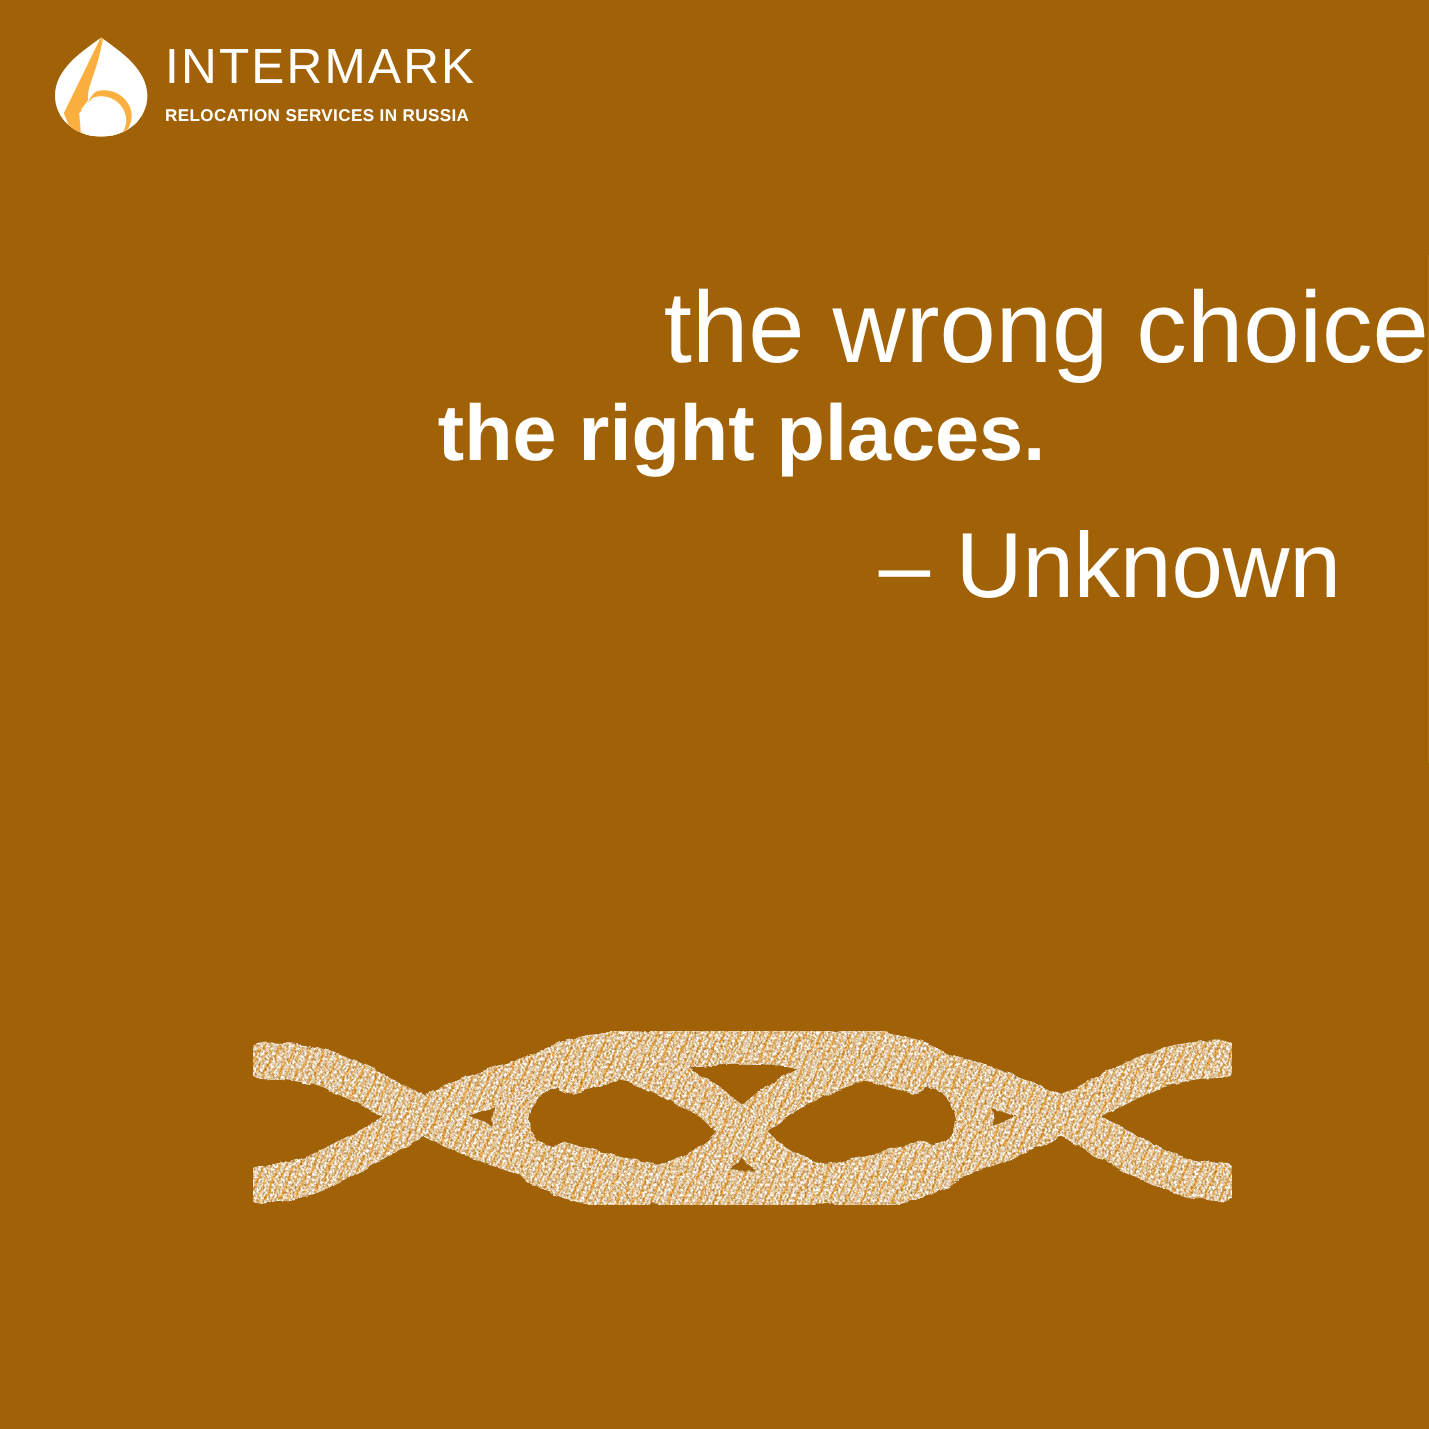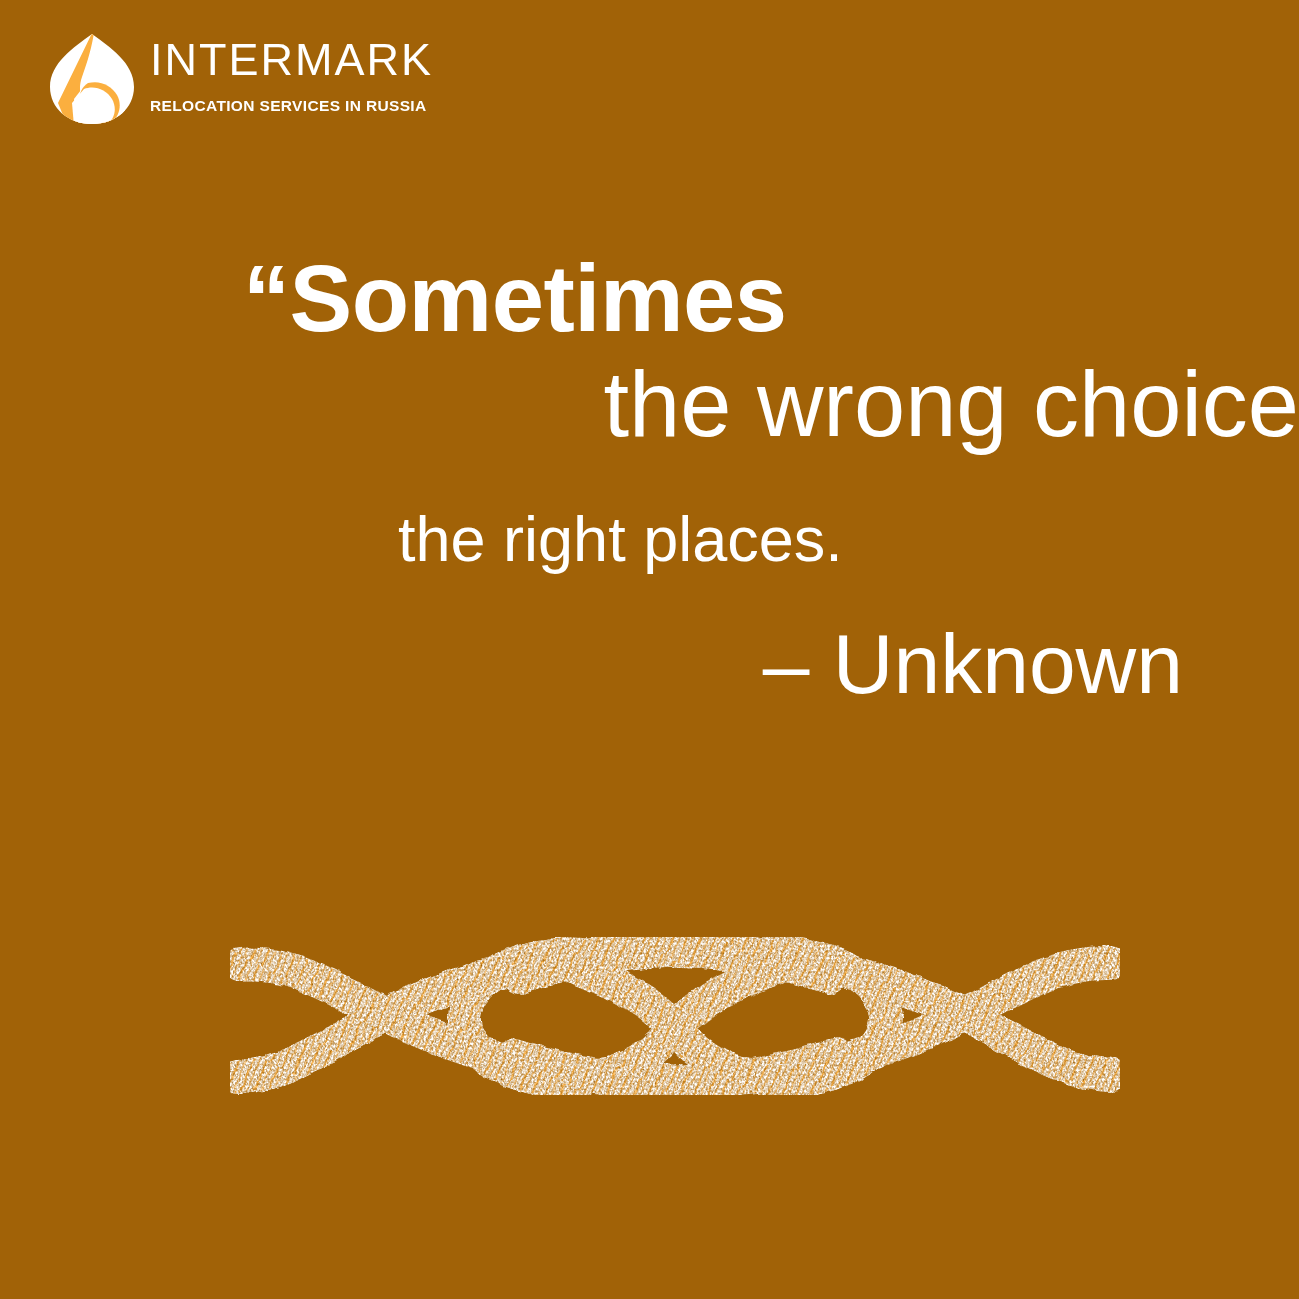--- a/index.html
+++ b/index.html
@@ -81,33 +81,32 @@
   }
   #quote-line-3 {
     margin-left: 243px;
     font-size: 92px;
     font-weight: 300;
     letter-spacing: 0px;
     height: 106px;
   }
   #quote-line-4 {
     margin-left: 398px;
-    font-size: 63px;
-    font-weight: 400;
-    letter-spacing: 0px;
-    height: 106px;
-    margin-top: 44px;
+    font-size: 72px;
+    font-weight: 700;
+    letter-spacing: 0px;
+    height: 106px;
   }
   #quote-attribution {
     color: #ffffff;
     font-size: 84px;
     font-weight: 300;
     letter-spacing: 0px;
     text-align: right;
-    padding-right: 116px;
+    padding-right: 80px;
     margin-top: 8px;
     white-space: pre;
     line-height: 1.0;
   }
 
   
   #rope-illustration {
     position: absolute;
     left: 230px;
     top: 905px;
@@ -169,21 +168,20 @@
     </div>
 
     <div id="logo-text">
       <div id="brand-name">INTERMARK</div>
       <div id="brand-tagline">RELOCATION SERVICES IN RUSSIA</div>
     </div>
 
   </div>
 
   <div id="quote-block">
-    <div class="quote-line" id="quote-line-1">“Sometimes</div>
     <div class="quote-line" id="quote-line-2">the wrong choice</div>
     <div class="quote-line" id="quote-line-4">the right places.</div>
     <div id="quote-attribution">– Unknown</div>
   </div>
 
   <div id="rope-illustration">
     <svg viewBox="0 0 890 220" xmlns="http://www.w3.org/2000/svg" aria-hidden="true">
       <defs>
 
         <filter id="ropeTexture" x="-10%" y="-10%" width="120%" height="120%">

